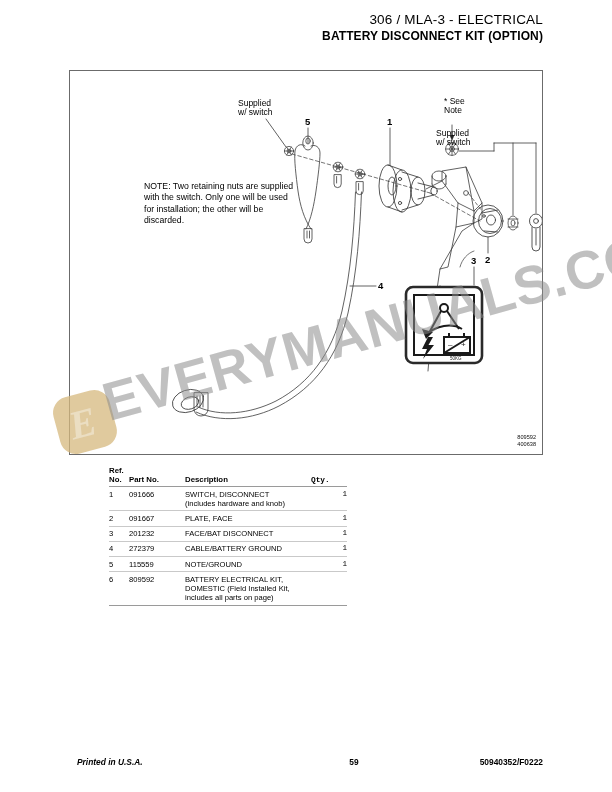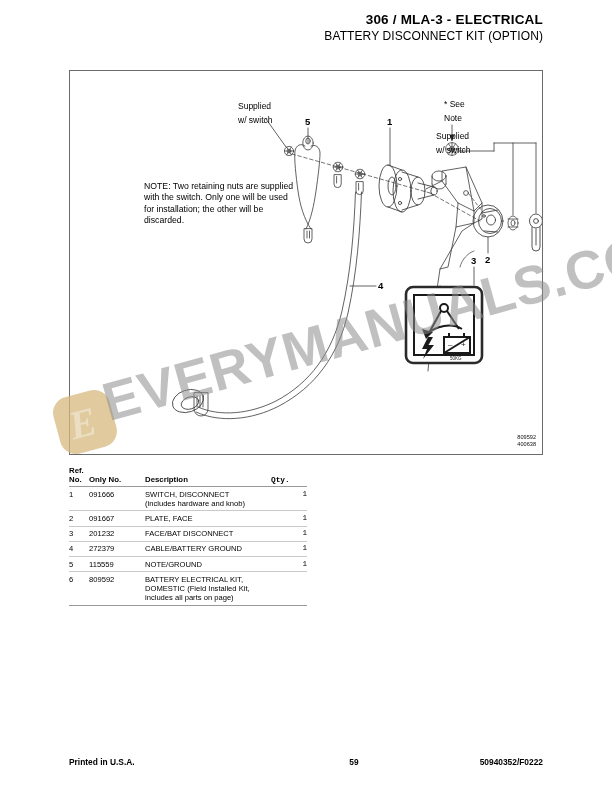--- a/index.html
+++ b/index.html
@@ -21,27 +21,27 @@
     position: absolute;
     left: 0;
     top: 12px;
     width: 612px;
     text-align: right;
     padding-right: 69px;
     box-sizing: border-box;
   }
   #page-header .hdr-line1 {
     font-size: 13.5px;
-    font-weight: bold;
+    font-weight: normal;
     letter-spacing: 0.2px;
     line-height: 16px;
   }
   #page-header .hdr-line2 {
     font-size: 12px;
-    font-weight: normal;
+    font-weight: bold;
     letter-spacing: 0.1px;
     line-height: 15px;
     margin-top: 1px;
   }
 
   
   #illustration {
     position: absolute;
     left: 69px;
     top: 70px;
@@ -56,21 +56,21 @@
     position: absolute;
     left: 0;
     top: 0;
     width: 474px;
     height: 385px;
   }
 
   .cal-label {
     position: absolute;
     font-size: 8.5px;
-    line-height: 14px;
+    line-height: 9px;
     color: #000;
     white-space: pre-line;
   }
   .cal-num {
     position: absolute;
     font-size: 9.5px;
     font-weight: bold;
     color: #000;
   }
 
@@ -149,20 +149,21 @@
   #parts-table {
     position: absolute;
     left: 69px;
     top: 466px;
     width: 238px;
   }
   #parts-table table {
     border-collapse: collapse;
     width: 238px;
     font-size: 7.6px;
+    margin-left: 40px;
   }
   #parts-table th {
     font-size: 7.8px;
     font-weight: bold;
     text-align: left;
     padding: 0 0 2px 0;
     vertical-align: bottom;
     border-bottom: 1px solid #9a9a9a;
   }
   #parts-table td {
@@ -184,21 +185,21 @@
 
   
   #page-footer {
     position: absolute;
     left: 69px;
     top: 757px;
     width: 474px;
     font-size: 8.4px;
     font-weight: bold;
   }
-  #page-footer .f-left { position: absolute; left: 0; top: 0; }
+  #page-footer .f-left { position: absolute; left: 8px; top: 0; font-style: italic; }
   #page-footer .f-center { position: absolute; left: 0; top: 0; width: 474px; text-align: center; margin-left: 48px; }
   #page-footer .f-right { position: absolute; right: 0; top: 0; }
 </style>
 </head>
 <body>
 
 <div id="page-header">
   <div class="hdr-line1">306 / MLA-3 - ELECTRICAL</div>
   <div class="hdr-line2">BATTERY DISCONNECT KIT (OPTION)</div>
 </div>
@@ -416,21 +417,21 @@
 </div>
 
 <div id="parts-table">
   <table>
     <thead>
       <tr>
         <th class="col-ref">
           <span class="ref-head-top">Ref.</span>
           <span>No.</span>
         </th>
-        <th class="col-part">Only No.</th>
+        <th class="col-part">Part No.</th>
         <th class="col-desc">Description</th>
         <th class="col-qty">Qty.</th>
       </tr>
     </thead>
     <tbody>
       <tr>
         <td class="col-ref">1</td>
         <td class="col-part">091666</td>
         <td class="col-desc">
           <div>SWITCH, DISCONNECT</div>

